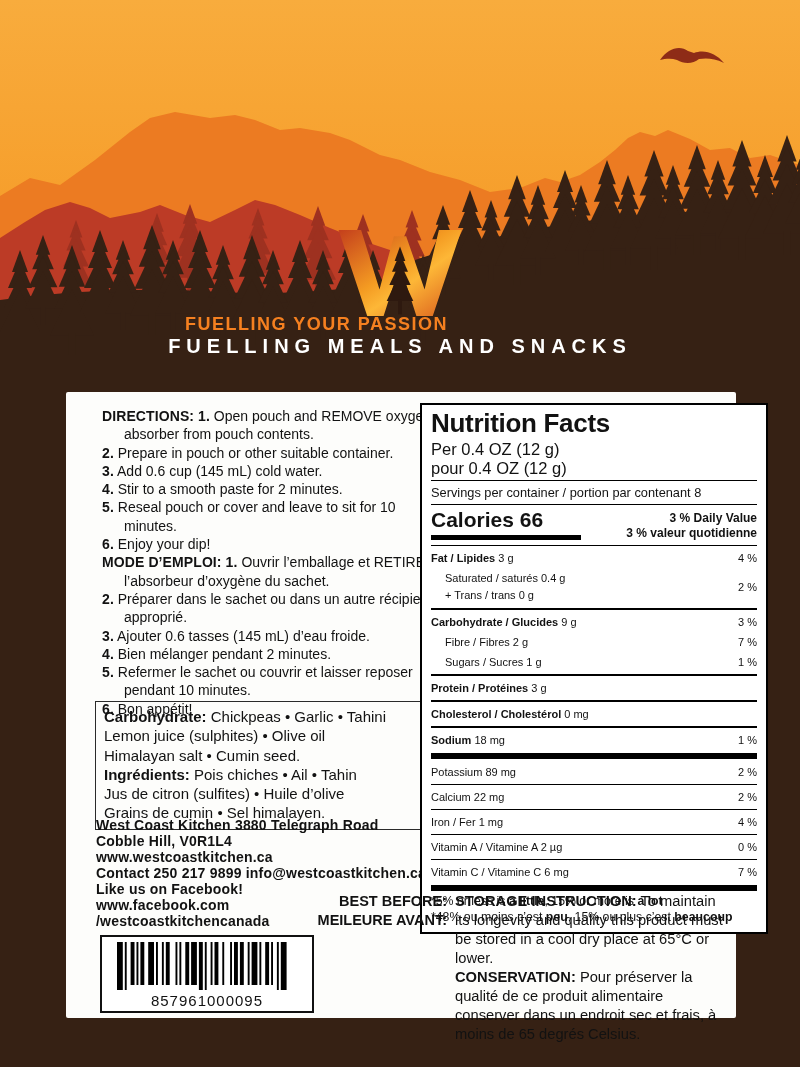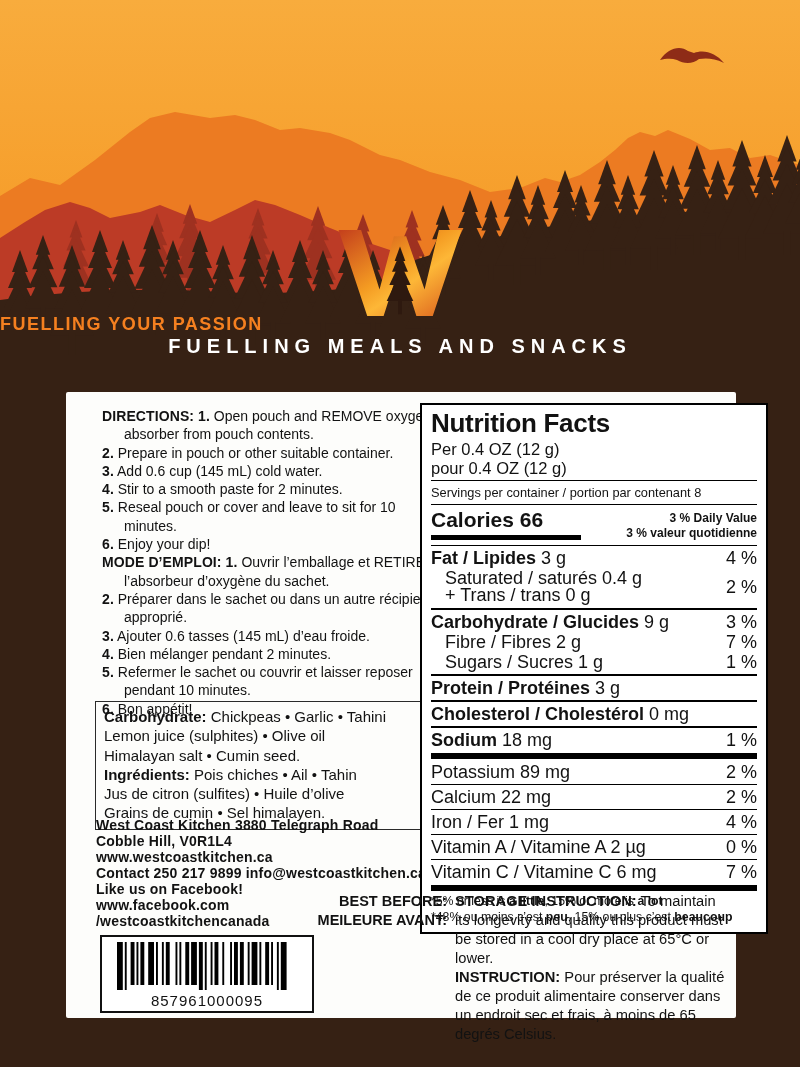--- a/index.html
+++ b/index.html
@@ -1,20 +1,20 @@
 <!DOCTYPE html>
 <html><head>
 <meta charset="utf-8">
 <style>
   html,body{margin:0;padding:0;}
   body{width:800px;height:1067px;position:relative;background:#362114;overflow:hidden;
        font-family:"Liberation Sans","DejaVu Sans",sans-serif;-webkit-font-smoothing:antialiased;}
   .hero{position:absolute;left:0;top:0;width:800px;height:390px;}
   .logo-wrap{position:absolute;left:0;top:230px;width:800px;text-align:center;}
-  .tagline1{position:absolute;left:0;top:314px;width:633px;
+  .tagline1{position:absolute;left:0;top:314px;width:633px;text-align:center;
             font-size:18px;font-weight:bold;letter-spacing:1.5px;color:#f58020;}
   .tagline2{position:absolute;left:0;top:335px;width:800px;text-align:center;
             font-size:20px;font-weight:bold;letter-spacing:6px;color:#ffffff;white-space:nowrap;}
   .card{position:absolute;left:66px;top:392px;width:670px;height:626px;background:#fdfdfb;border-radius:2px;color:#121212;}
   
   .directions{position:absolute;left:36px;top:15px;width:334px;font-size:14px;line-height:18.3px;}
   .step{padding-left:22px;text-indent:-22px;}
   .step b{letter-spacing:.1px;}
   
   .ing-box{position:absolute;left:29px;top:309px;width:316px;border:1.5px solid #2a2a2a;
@@ -32,21 +32,21 @@
   .nf-title{font-size:26px;font-weight:bold;line-height:27px;letter-spacing:-.3px;}
   .nf-serv{font-size:16.5px;line-height:19px;margin-top:3px;}
   .nf-small{font-size:12.8px;line-height:15px;padding:2px 0;}
   .sep{border-top:1px solid #000;margin:2px 0;}
   .sep-med{border-top:2.5px solid #000;margin:2px 0;}
   .sep-thick{height:6px;background:#000;margin:3px 0;}
   .nf-calrow{display:flex;justify-content:space-between;align-items:flex-start;padding:2px 0 3px;}
   .nf-cal{font-size:21px;font-weight:bold;line-height:22px;}
   .cal-bar{width:150px;height:5px;background:#000;margin-top:4px;}
   .nf-dvh{font-size:12px;font-weight:bold;text-align:right;line-height:14.5px;padding-top:2px;}
-  .nf-row{display:flex;justify-content:space-between;font-size:18px;line-height:16px;padding:2px 0;}
+  .nf-row{display:flex;justify-content:space-between;font-size:11px;line-height:16px;padding:2px 0;}
   .nf-row .sub{padding-left:14px;}
   .nf-sat{align-items:center;}
   .nf-sat .sub{line-height:17px;}
   .dv{white-space:nowrap;}
   .nf-foot{font-size:12.3px;line-height:15.5px;}
   .nf-foot:first-of-type{margin-top:2px;}
   
   .bb{position:absolute;left:231px;top:500px;width:150px;text-align:right;
       font-size:14.5px;font-weight:bold;line-height:19px;}
   .storage{position:absolute;left:389px;top:500px;width:270px;font-size:14.7px;line-height:19px;}
@@ -297,16 +297,16 @@
     <div class="nf-foot"><span>*48% ou moins c’est </span><b>peu</b><span>, 15% ou plus c’est </span><b>beaucoup</b></div>
   </div>
 
   <div class="bb">
     <div>BEST BEFORE:</div>
     <div>MEILEURE AVANT:</div>
   </div>
 
   <div class="storage">
     <div><b>STORAGE INSTRUCTION:</b> <span>To maintain its longevity and quality this product must be stored in a cool dry place at 65°C or lower.</span></div>
-    <div><b>INSTRUCTION:</b> <span>Pour préserver la qualité de ce produit alimentaire conserver dans un endroit sec et frais, à moins de 65 degrés Celsius.</span></div>
+    <div><b>CONSERVATION:</b> <span>Pour préserver la qualité de ce produit alimentaire conserver dans un endroit sec et frais, à moins de 65 degrés Celsius.</span></div>
   </div>
 
 </div>
 
 </body></html>

